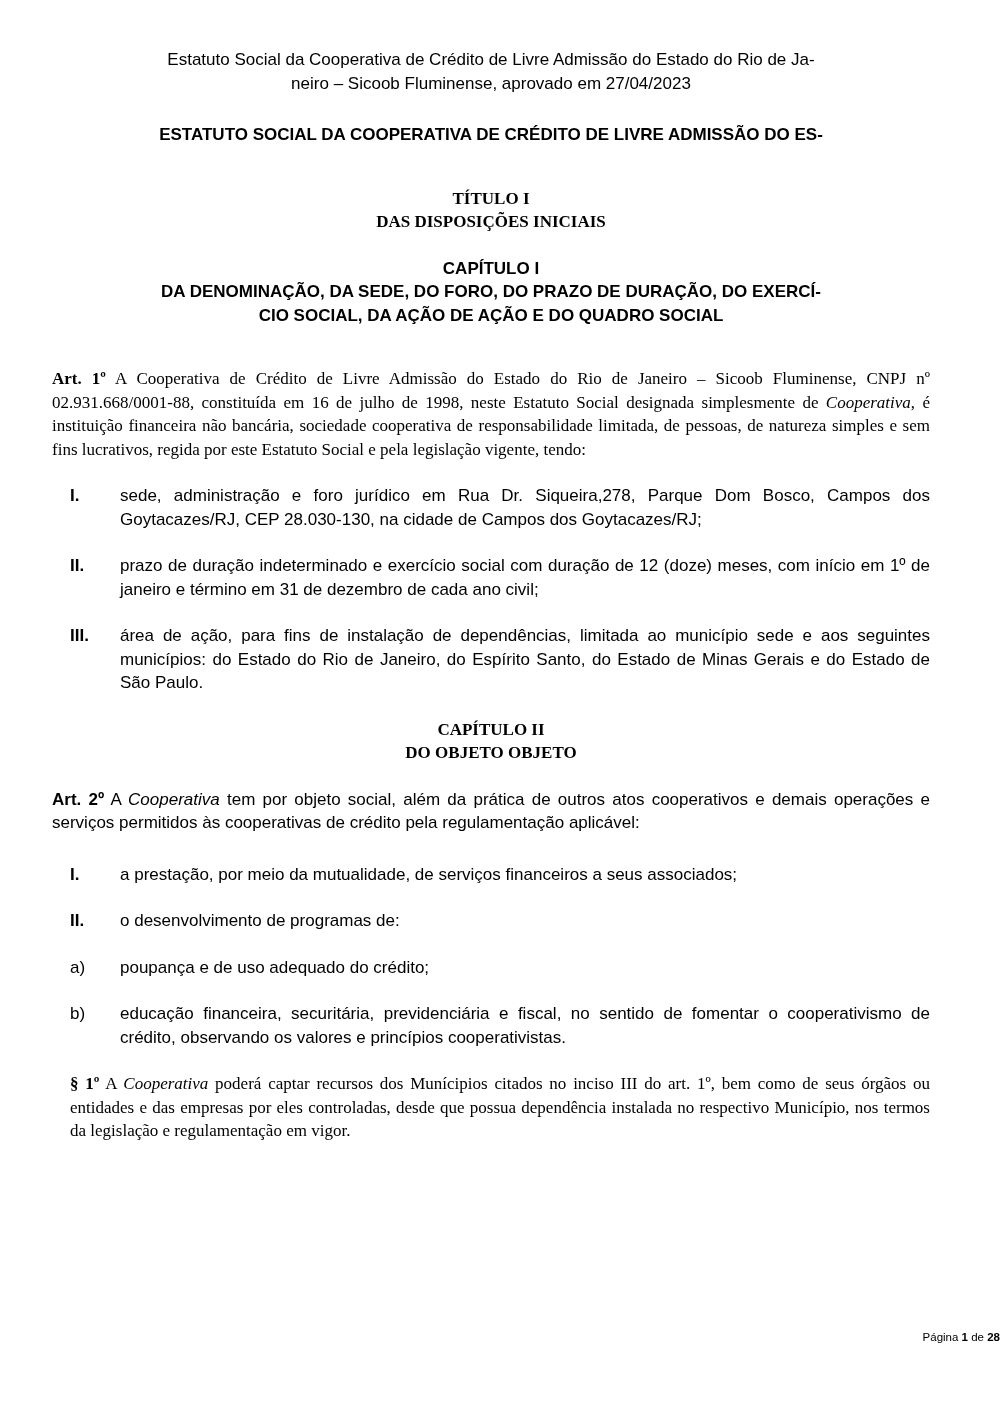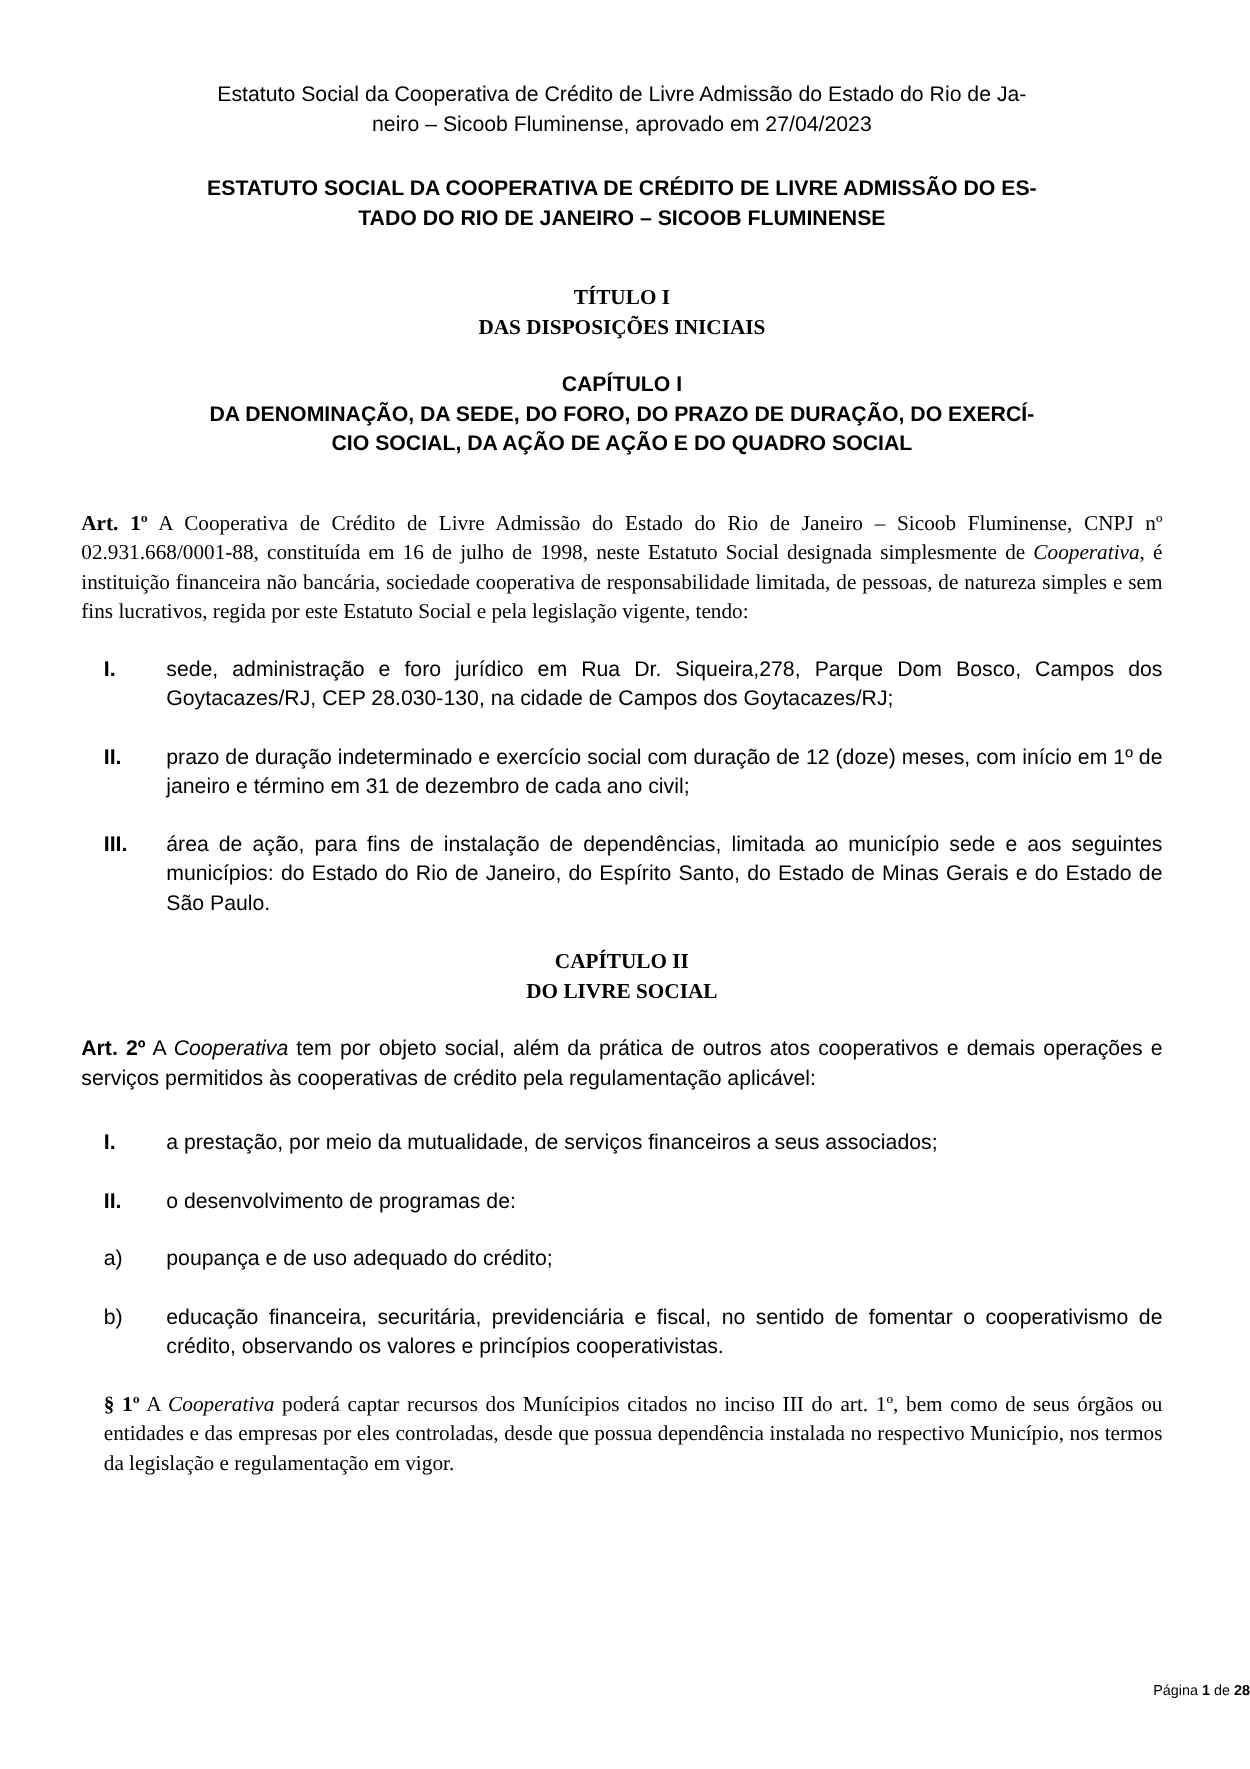--- a/index.html
+++ b/index.html
@@ -4,28 +4,28 @@
 <style>
   html, body {
     margin: 0;
     padding: 0;
     background: #ffffff;
   }
   .page {
     position: relative;
     width: 1000px;
     height: 1375px;
-    margin: 16px auto;
+    margin: 0 auto;
     box-sizing: border-box;
     background: #ffffff;
     color: #000000;
     font-family: "Liberation Sans", sans-serif;
     font-size: 17px;
     line-height: 23.5px;
-    padding: 48px 70px 0 65px;
+    padding: 48px 70px 0 52px;
     overflow: hidden;
   }
   p { margin: 0; }
   .center { text-align: center; }
   .bold   { font-weight: 700; }
   .just   { text-align: justify; }
   .indent { margin-left: 18px; }
 
   .mb    { margin-bottom: 23px; font-family: Liberation Serif, serif; }
   .mb-md { margin-bottom: 28px; }
@@ -64,21 +64,20 @@
 
 <div class="page">
 
   <p class="center mb-md">
     <span>Estatuto Social da Cooperativa de Crédito de Livre Admissão do Estado do Rio de Ja-</span><br>
     <span>neiro – Sicoob Fluminense, aprovado em 27/04/2023</span>
   </p>
 
   <p class="center bold mb-lg">
     <span>ESTATUTO SOCIAL DA COOPERATIVA DE CRÉDITO DE LIVRE ADMISSÃO DO ES-</span><br>
-    <span>TADO DO RIO DE JANEIRO – SICOOB FLUMINENSE</span>
   </p>
 
   <p class="center bold mb">
     <span>TÍTULO I</span><br>
     <span>DAS DISPOSIÇÕES INICIAIS</span>
   </p>
 
   <p class="center bold mb-lg">
     <span>CAPÍTULO I</span><br>
     <span>DA DENOMINAÇÃO, DA SEDE, DO FORO, DO PRAZO DE DURAÇÃO, DO EXERCÍ-</span><br>
@@ -98,21 +97,21 @@
   </div>
 
   <div class="item">
     <span class="num">III.</span>
     <span class="txt">área de ação, para fins de instalação de dependências, limitada ao município sede e aos seguintes municípios: do Estado do Rio de Janeiro, do Espírito Santo, do Estado de Minas Gerais e do Estado de São Paulo.</span>
   </div>
 
 
   <p class="center bold mb">
     <span>CAPÍTULO II</span><br>
-    <span>DO LIVRE SOCIAL</span>
+    <span>DO OBJETO OBJETO</span>
   </p>
 
   <p class="just mb-md"><strong>Art. 2º</strong><span> A </span><em>Cooperativa</em><span> tem por objeto social, além da prática de outros atos cooperativos e demais operações e serviços permitidos às cooperativas de crédito pela regulamentação aplicável:</span></p>
 
   <div class="item">
     <span class="num">I.</span>
     <span class="txt">a prestação, por meio da mutualidade, de serviços financeiros a seus associados;</span>
   </div>
 
   <div class="item">

